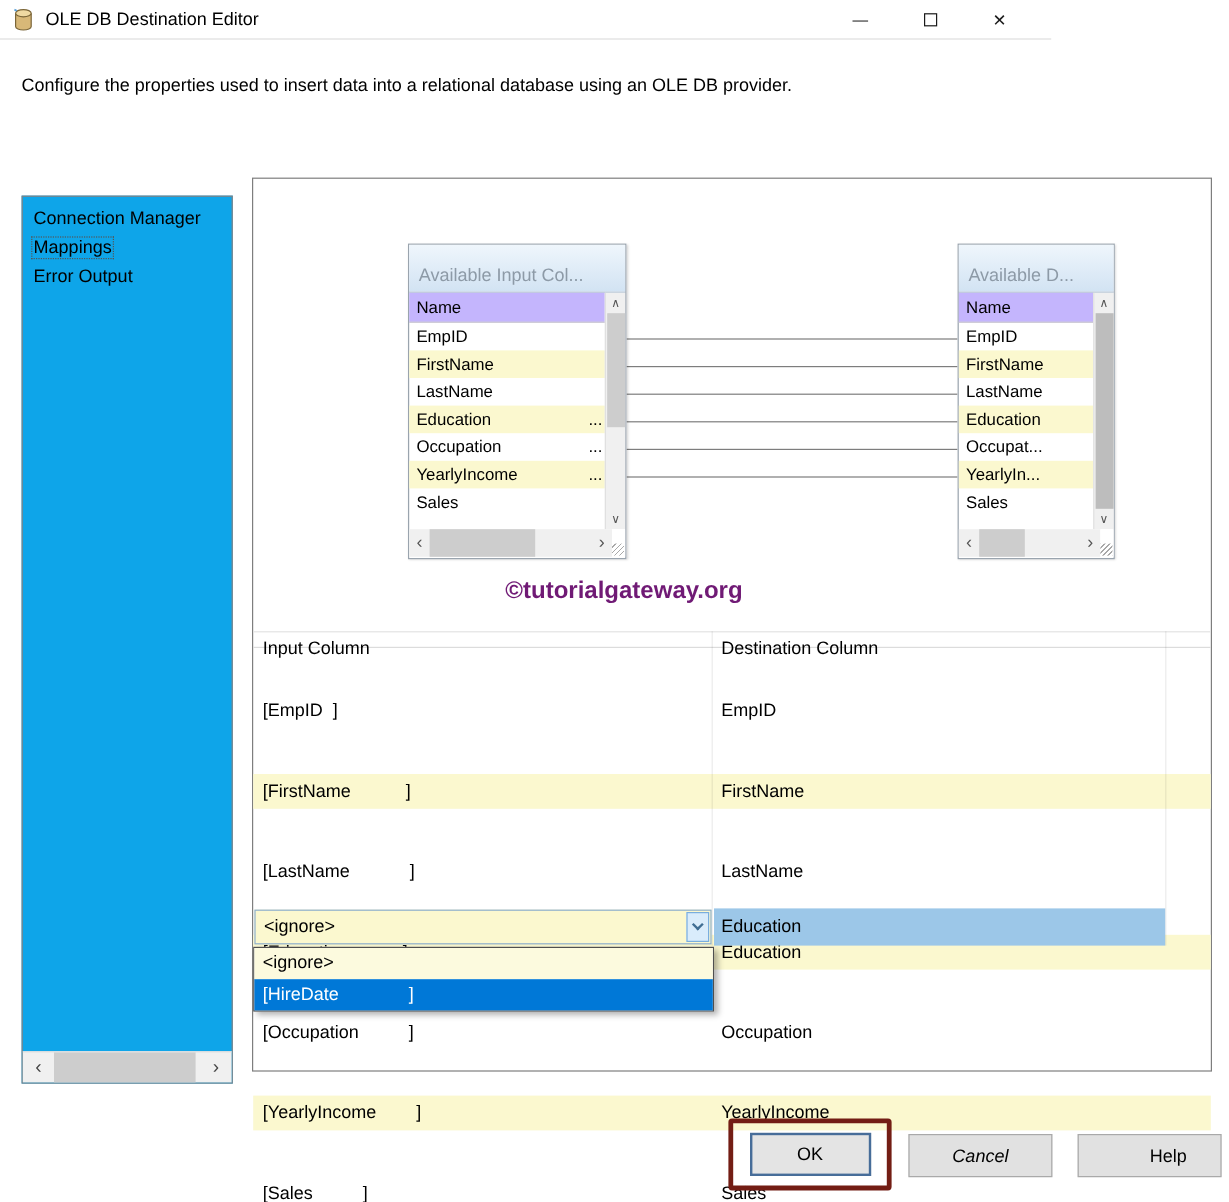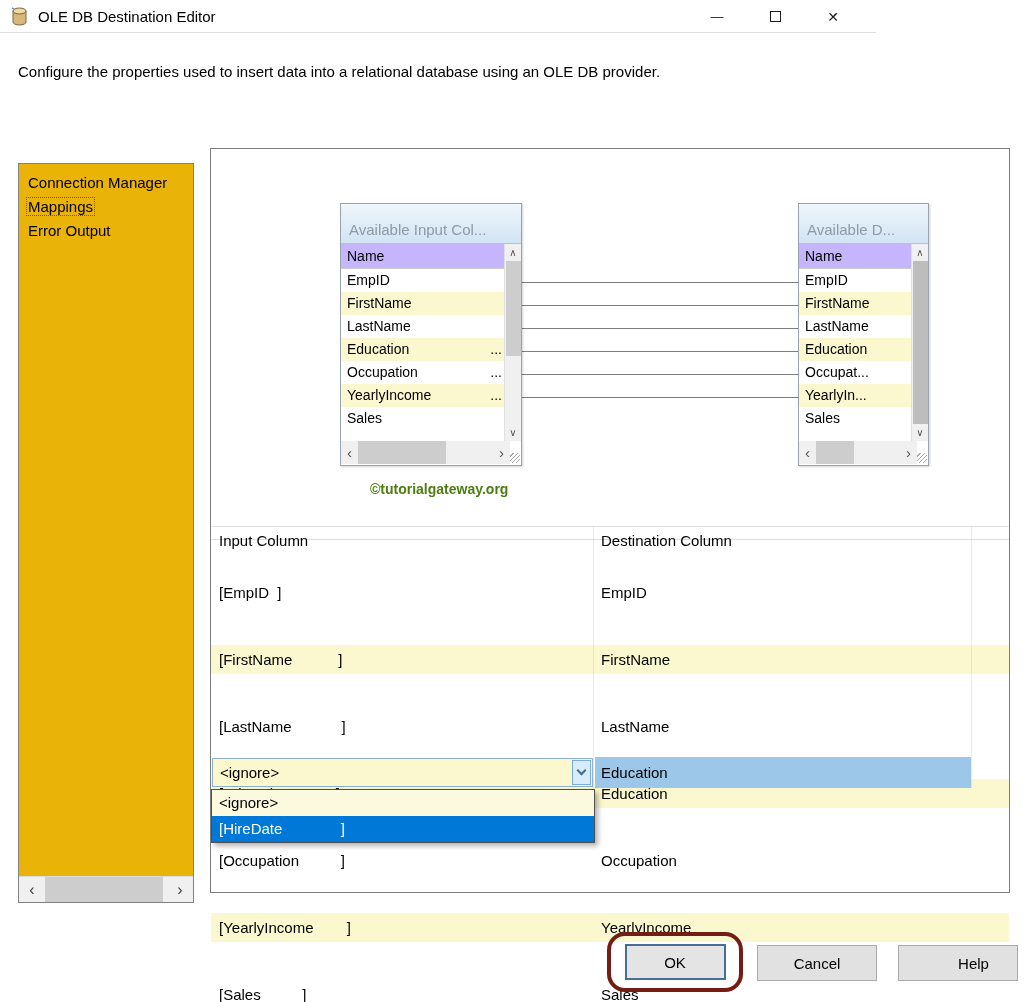--- a/index.html
+++ b/index.html
@@ -17,21 +17,21 @@
   .win-controls { position:absolute; right:30px; top:0; height:33px; display:flex; align-items:center; gap:32px; }
   .wc { width:26px; height:26px; display:flex; align-items:center; justify-content:center; font-size:14px; color:#1a1a1a; }
   .wc-max-box { width:11px; height:11px; border:1px solid #1a1a1a; display:block; }
   .min-glyph { font-size:13px; }
 
   
   .description { position:absolute; left:18px; top:63px; font-size:15px; }
 
   
   .sidebar { position:absolute; left:18px; top:163px; width:176px; height:740px;
-    border:1px solid #828282; background:#eab308; padding-top:6px; }
+    border:1px solid #828282; background:#0ea5e9; padding-top:6px; }
   .sidebar-item { font-size:15px; padding:4px 8px 3px; white-space:nowrap; }
   .sidebar-item .lbl { display:inline-block; padding:0 1px; }
   .sidebar-item.selected .lbl { outline:1px dotted #555; }
   .sb-hscroll { position:absolute; left:0; bottom:0; width:174px; height:26px;
     background:#f0f0f0; border-top:1px solid #dcdcdc; }
   .sb-arrow { position:absolute; top:0; width:26px; height:25px; color:#444; font-size:16px;
     display:flex; align-items:center; justify-content:center; }
   .sb-thumb { position:absolute; left:26px; top:0; width:118px; height:25px; background:#cdcdcd; }
 
   
@@ -69,22 +69,22 @@
   .ht-input { left:17px; width:88px; }
   .ht-dest  { left:17px; width:38px; }
   .grip { position:absolute; right:0; bottom:1px; width:11px; height:23px; background:#fff; }
   .grip::after { content:""; position:absolute; right:1px; bottom:1px; width:10px; height:10px;
     background:repeating-linear-gradient(135deg, transparent 0 2px, #a8a8a8 2px 3px); }
 
   
   .mapline { position:absolute; left:311px; width:276px; height:1px; background:#7d7d7d; }
 
   
-  .watermark { position:absolute; left:159px; top:332px; width:300px; 
-    font-size:14px; font-weight:bold; color:#4d7c0f; }
+  .watermark { position:absolute; left:159px; top:332px; width:300px; text-align:center;
+    font-size:20px; font-weight:bold; color:#701a75; }
 
   
   .map-table { position:absolute; left:0; top:377px; width:798px; font-size:15px; }
   .mt-head { height:14px; position:relative; border-top:1px solid #e3e3e3; border-bottom:1px solid #dcdcdc; }
   .h-in  { position:absolute; left:8px;  top:5px; }
   .h-out { position:absolute; left:390px; top:5px; }
   .trow { height:29px; position:relative;margin-top:38px; }
   .trow:nth-child(even) { background:#fbf8cf; }
   .tc-in  { position:absolute; left:8px;  top:6px; white-space:pre; }
   .tc-out { position:absolute; left:390px; top:6px; }
@@ -104,25 +104,25 @@
 
   
   .dropdown { position:absolute; left:0; top:263px; width:384px; background:#fff;
     border:1px solid #4f4f4f; box-shadow:3px 3px 5px rgba(0,0,0,0.3); z-index:5; }
   .dd-opt { height:26px; padding:4px 0 0 7px; white-space:pre; }
   .dd-opt.first { background:#fcfade; }
   .dd-opt.sel { background:#0078d7; color:#fff; }
 
   
   .ok-annotation { position:absolute; left:607px; top:932px; width:136px; height:60px;
-    border:4px solid #731d14; border-radius:18px; display:flex; align-items:center; justify-content:center; }
+    border:4px solid #731d14; border-radius:3px; display:flex; align-items:center; justify-content:center; }
   .btn { font-family:inherit; font-size:15px; background:#e1e1e1; border:1px solid #a9a9a9;
     width:120px; height:36px; color:#000; }
   .btn-ok { width:101px; height:36px; border:2px solid #476d99; background:#e4e4e4; }
-  .btn-cancel { position:absolute; left:757px; top:945px; }
+  .btn-cancel { position:absolute; left:757px; top:945px;font-style:italic; }
   .btn-help   { position:absolute; left:898px; top:945px;padding-left:31px; }
 </style>
 </head>
 <body>
 
 <div class="titlebar">
   <svg class="app-icon" viewBox="0 0 19 21">
     <path d="M3 5 v11 a6.5 3 0 0 0 13 0 V5" fill="#d8b878" stroke="#7a6538" stroke-width="1"></path>
     <ellipse cx="9.5" cy="5" rx="6.5" ry="3" fill="#efd9a2" stroke="#7a6538" stroke-width="1"></ellipse>
     <path d="M2 2 l2 1" stroke="#5aa0d8" stroke-width="1.5"></path>

